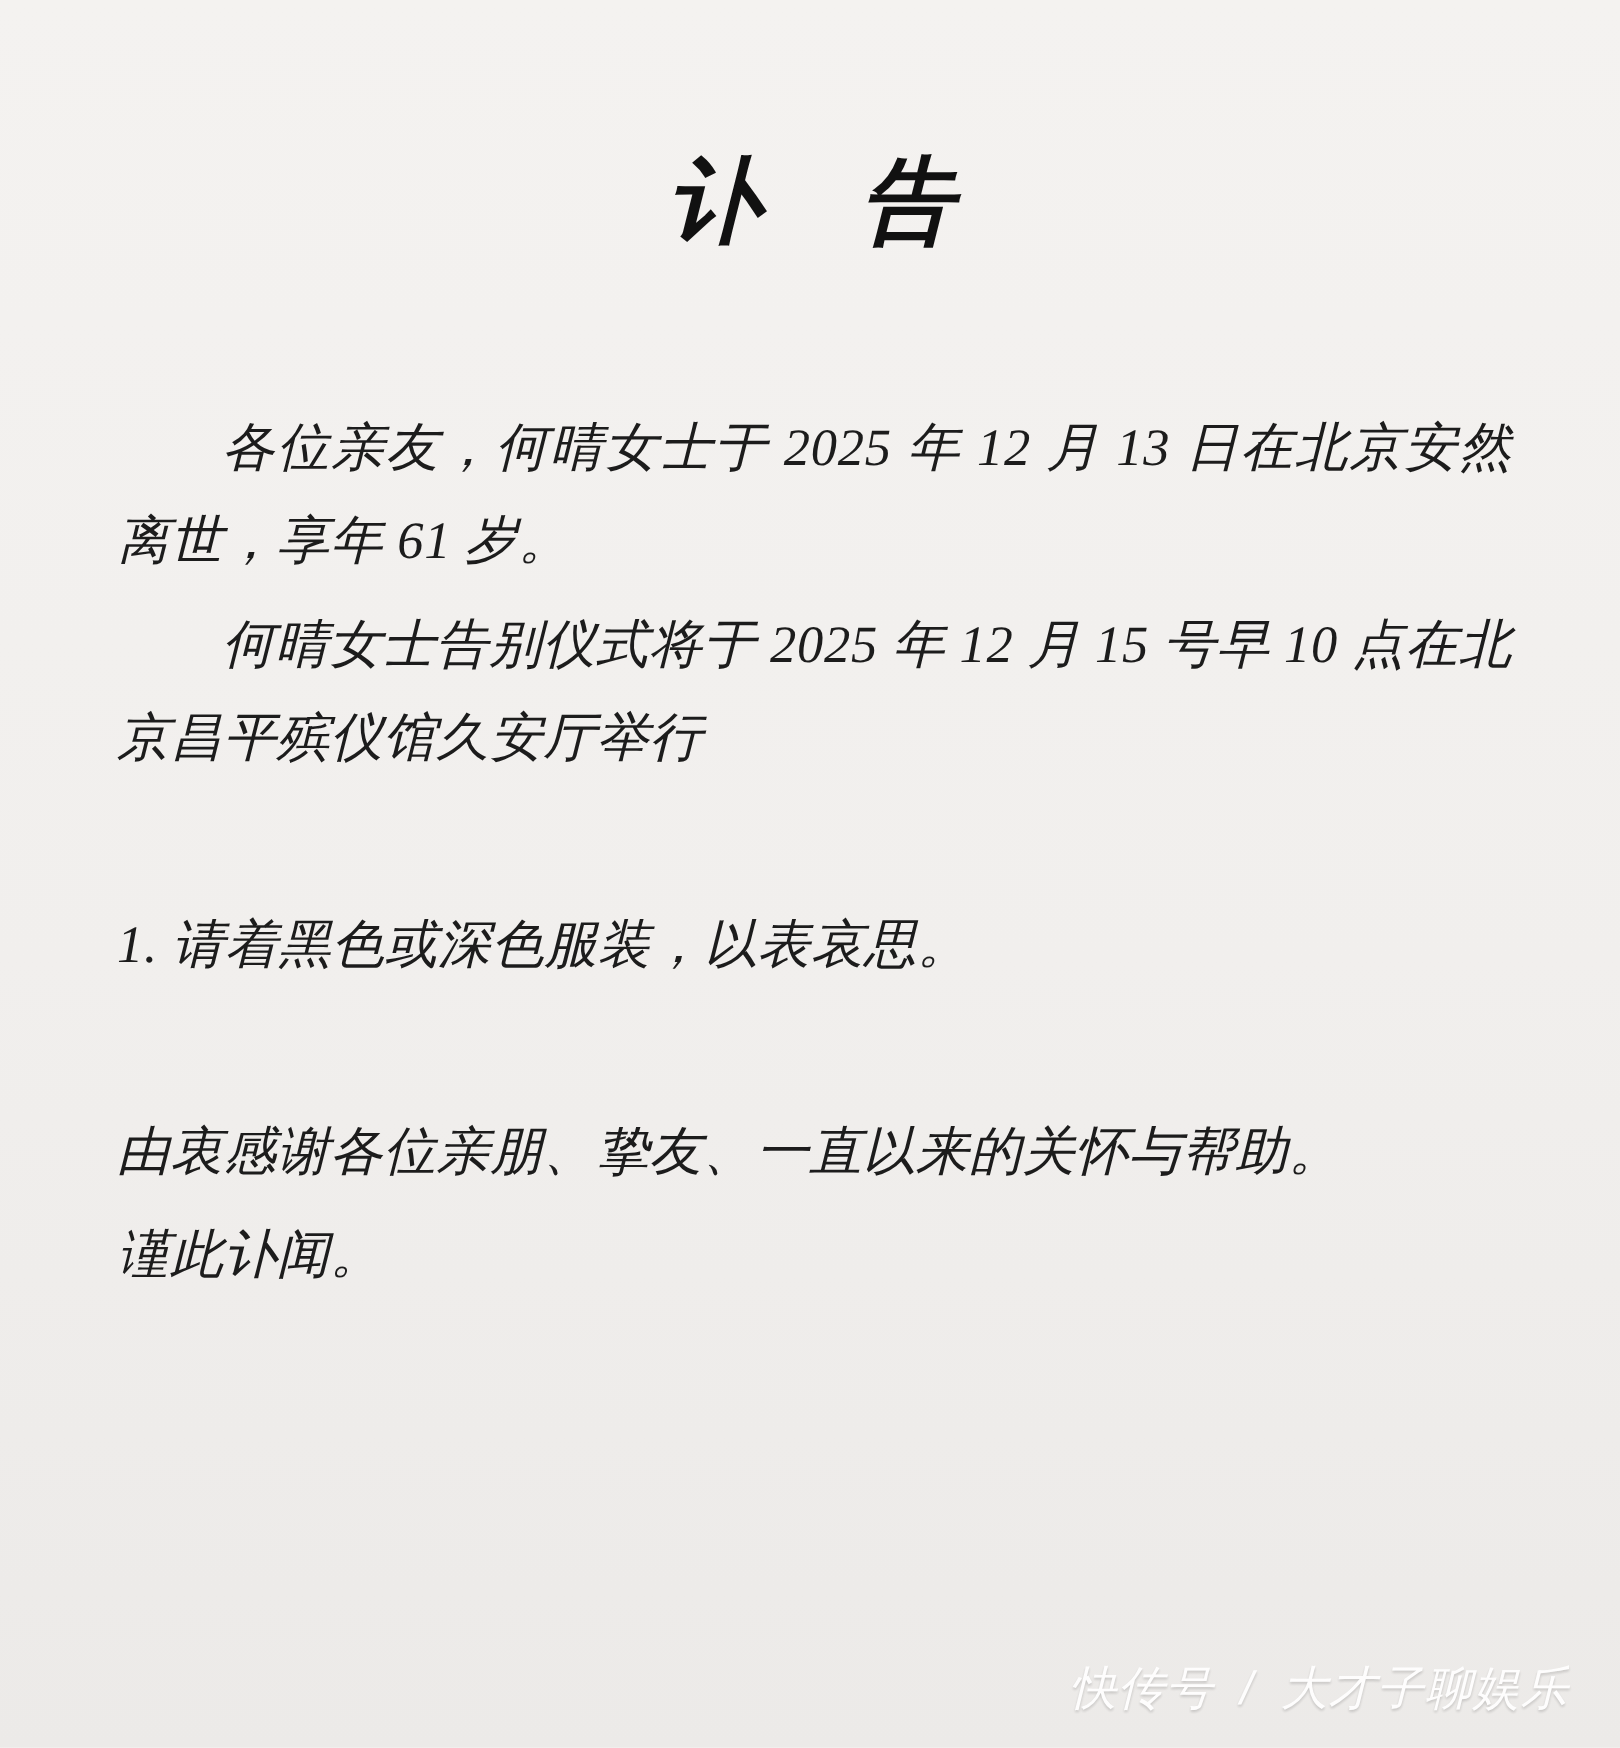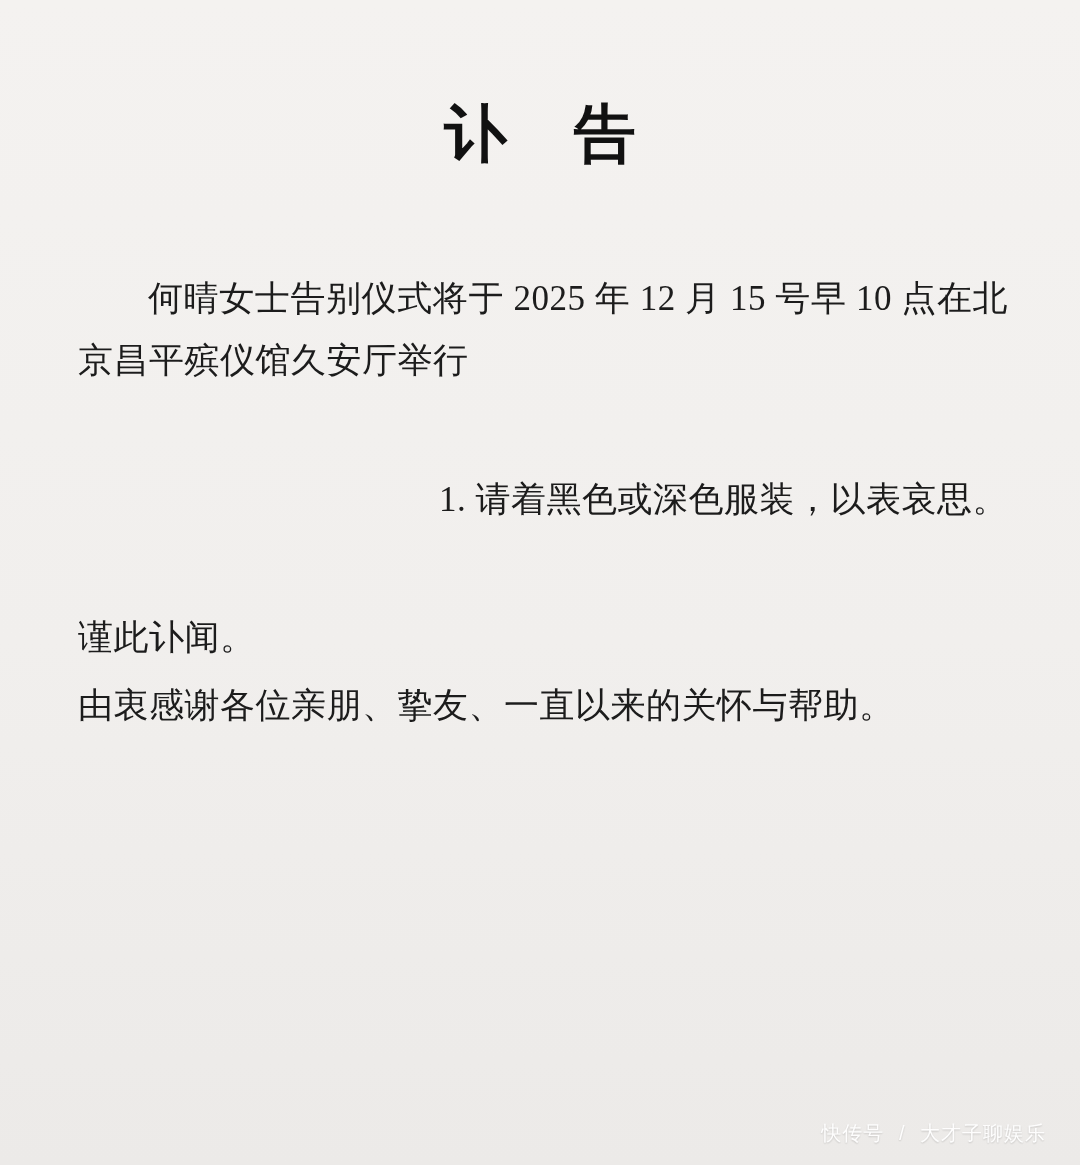--- a/index.html
+++ b/index.html
@@ -14,20 +14,21 @@
     color: #1a1a1a;
     overflow: hidden;
     position: relative;
   }
   .page {
     position: relative;
     width: 1080px;
     height: 1165px;
     box-sizing: border-box;
     background: linear-gradient(180deg, #f4f2f0 0%, #f1efed 55%, #eceae8 100%);
+    font-style: italic;
   }
   .notice-title {
     text-align: center;
     font-size: 62px;
     font-weight: 700;
     letter-spacing: 26px;
     text-indent: 26px;
     margin: 0;
     padding-top: 92px;
     color: #111111;
@@ -51,27 +52,26 @@
   }
   .block-gap {
     height: 70px;
   }
   .list-item {
     margin: 0 0 6px 0;
     font-size: 35px;
     line-height: 1.78;
     color: #1c1c1c;
     letter-spacing: 0.5px;
-    text-align: right;
   }
   .watermark {
     position: absolute;
     right: 34px;
     bottom: 18px;
-    font-size: 20px;
+    font-size: 31px;
     color: #ffffff;
     opacity: 0.95;
     font-family: "Liberation Sans", sans-serif;
     letter-spacing: 1px;
     text-shadow: 0 1px 2px rgba(0,0,0,0.18);
     white-space: nowrap;
   }
   .wm-sep {
     margin: 0 8px;
     color: #ffffff;
@@ -79,32 +79,33 @@
 </style>
 </head>
 <body>
 
 <div class="page">
 
   <h1 class="notice-title">讣 告</h1>
 
   <div class="body-wrap">
 
+    <p class="para indent">各位亲友，何晴女士于 2025 年 12 月 13 日在北京安然离世，享年 61 岁。</p>
 
     <p class="para indent">何晴女士告别仪式将于 2025 年 12 月 15 号早 10 点在北京昌平殡仪馆久安厅举行</p>
 
     <div class="block-gap"></div>
 
 
     <p class="list-item">1. 请着黑色或深色服装，以表哀思。</p>
 
     <div class="block-gap"></div>
 
+    <p class="para">由衷感谢各位亲朋、挚友、一直以来的关怀与帮助。</p>
     <p class="para">谨此讣闻。</p>
-    <p class="para">由衷感谢各位亲朋、挚友、一直以来的关怀与帮助。</p>
 
   </div>
 
   <div class="watermark">
     <span>快传号</span>
     <span class="wm-sep">/</span>
     <span>大才子聊娱乐</span>
   </div>
 
 </div>

